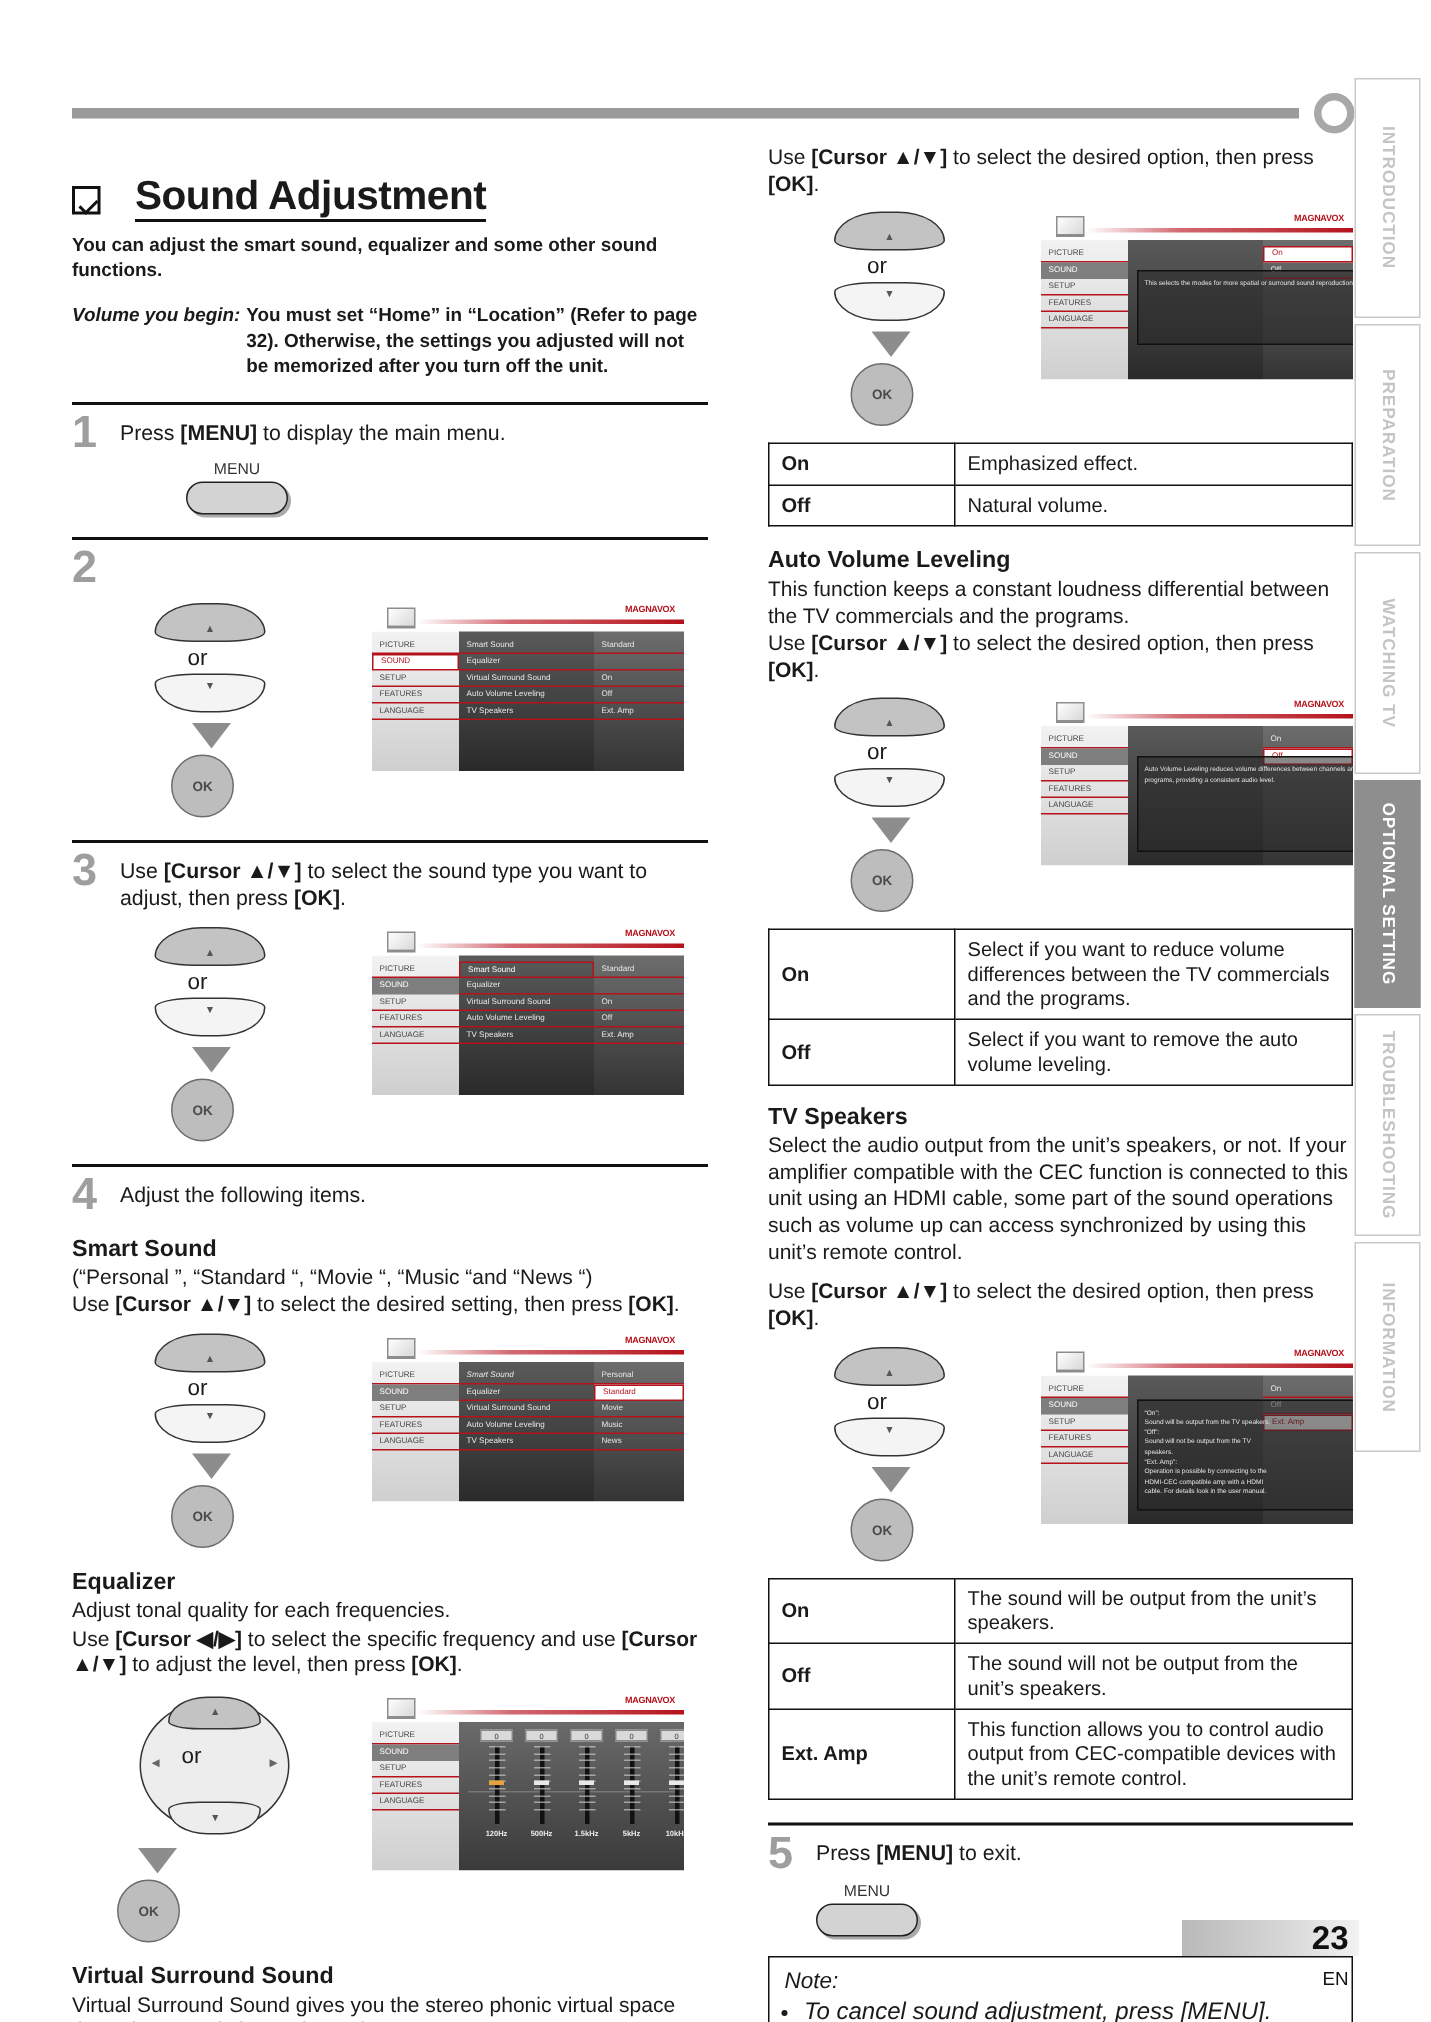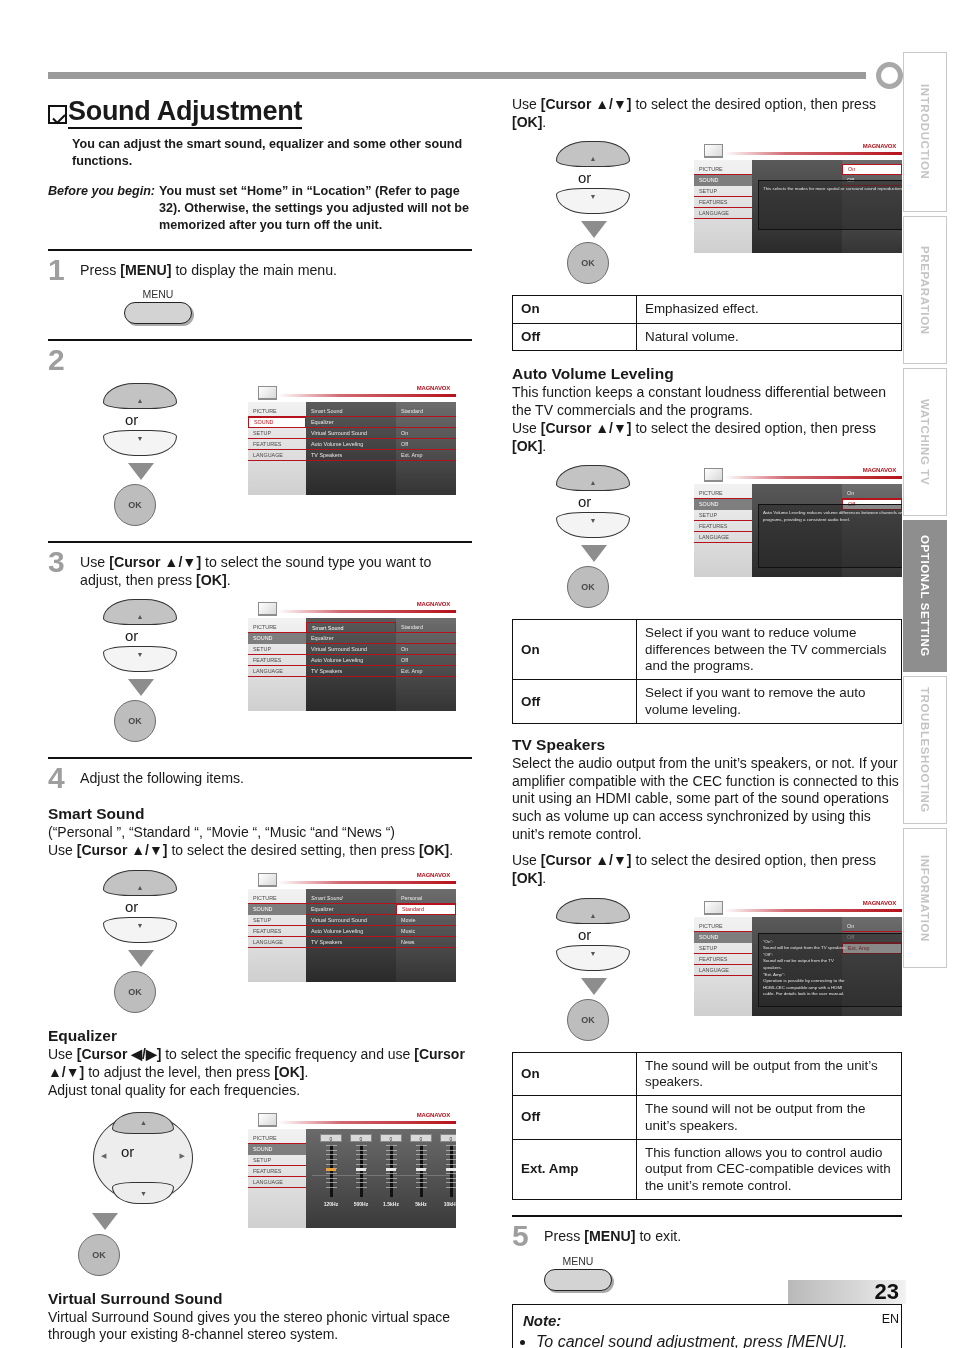--- a/index.html
+++ b/index.html
@@ -41,36 +41,36 @@
     writing-mode: vertical-rl;
     white-space: nowrap;
   }
   .tab.active { background: #8e8e8e; border-color: #8e8e8e; color: #ffffff; }
 
   
   .col-left  { position: absolute; left: 48px;  top: 96px;  width: 424px; }
   .col-right { position: absolute; left: 512px; top: 96px;  width: 390px; }
 
   
-  .title-row { display: flex; align-items: flex-start; gap: 1px; }
+  .title-row { display: flex; align-items: flex-start; gap: 23px; margin-top: 19px; }
   .check-box {
     width: 19px; height: 19px; border: 2px solid #111; position: relative;
     margin-top: 9px; flex: none;
   }
   .check-box:after {
     content: ""; position: absolute; left: 3px; top: 7px;
     width: 10px; height: 5px; border-left: 2.5px solid #111; border-bottom: 2.5px solid #111;
     transform: rotate(-45deg);
   }
   h1.title {
     font-size: 27px; font-weight: bold; letter-spacing: -0.3px;
     border-bottom: 2.5px solid #111; padding-bottom: 1px; display: inline-block;
     line-height: 1.12;
   }
-  .intro { font-size: 12.6px; font-weight: bold; margin-top: 7px; line-height: 1.34; margin-left: 24px; }
+  .intro { font-size: 12.6px; font-weight: bold; margin-top: 7px; line-height: 1.34; }
   .before {
     margin-top: 13px; font-size: 12.6px; font-weight: bold; line-height: 1.34;
     display: flex; gap: 4px; align-items: flex-start;
   }
   .before .lbl { font-style: italic; white-space: nowrap; }
   .before .body { }
 
   
   .step { border-top: 2px solid #111; margin-top: 15px; padding-top: 7px; position: relative; }
   .step-head { display: flex; gap: 12px; align-items: flex-start; }
@@ -231,21 +231,21 @@
   
   table.opt {
     width: 100%; border-collapse: collapse; margin-top: 11px;
     font-size: 13.4px;
   }
   table.opt td { border: 1.4px solid #111; padding: 5px 8px; vertical-align: middle; line-height: 1.22; }
   table.opt td.key { width: 124px; font-weight: bold; }
 
   
   .note-box { border: 1.6px solid #111; padding: 7px 10px 9px; margin-top: 13px; }
-  .note-title { font-size: 15px; font-weight: bold; font-style: italic; }
+  .note-title { font-size: 15px; font-weight: normal; font-style: italic; }
   .note-box ul { margin: 3px 0 0 13px; }
   .note-box li { font-size: 16px; font-style: italic; line-height: 1.3; margin-top: 1px; }
 
   
   .pg-bar {
     position: absolute; right: 48px; bottom: 44px;
     width: 118px; height: 24px;
     background: linear-gradient(90deg,#b9b9b9 0%,#d8d8d8 60%,#f2f2f2 100%);
     display: flex; align-items: center; justify-content: flex-end;
   }
@@ -283,21 +283,21 @@
 
   <div class="col-left">
 
     <div class="title-row">
       <div class="check-box"></div>
       <h1 class="title">Sound Adjustment</h1>
     </div>
     <div class="intro">You can adjust the smart sound, equalizer and some other sound functions.</div>
 
     <div class="before">
-      <span class="lbl">Before you begin:</span>
+      <span class="lbl">Volume you begin:</span>
       <span class="body">You must set “Home” in “Location” (Refer to page 32). Otherwise, the settings you adjusted will not be memorized after you turn off the unit.</span>
     </div>
 
     <div class="step">
       <div class="step-head">
         <div class="step-num">1</div>
         <div class="step-text"><span>Press </span><b>[MENU]</b><span> to display the main menu.</span></div>
       </div>
       <div class="menu-btn-wrap">
         <div class="menu-cap">MENU</div>
@@ -453,22 +453,22 @@
               <div class="osd-item sel-box">Standard</div>
               <div class="osd-item">Movie</div>
               <div class="osd-item">Music</div>
               <div class="osd-item">News</div>
             </div>
           </div>
         </div>
       </div>
 
       <h2 class="sub">Equalizer</h2>
+      <p class="body">Adjust tonal quality for each frequencies.</p>
       <p class="body"><span>Use </span><b>[Cursor ◀/▶]</b><span> to select the specific frequency and use </span><b>[Cursor ▲/▼]</b><span> to adjust the level, then press </span><b>[OK]</b><span>.</span></p>
-      <p class="body">Adjust tonal quality for each frequencies.</p>
 
       <div class="remote-row">
         <div class="cursor-pack" style="padding-left:0">
           <div class="pad">
             <div class="ring"></div>
             <div class="arc-top"></div>
             <div class="arc-bot"></div>
             <div class="gl-l">◀</div>
             <div class="gl-r">▶</div>
             <div class="gl-t">▲</div>

